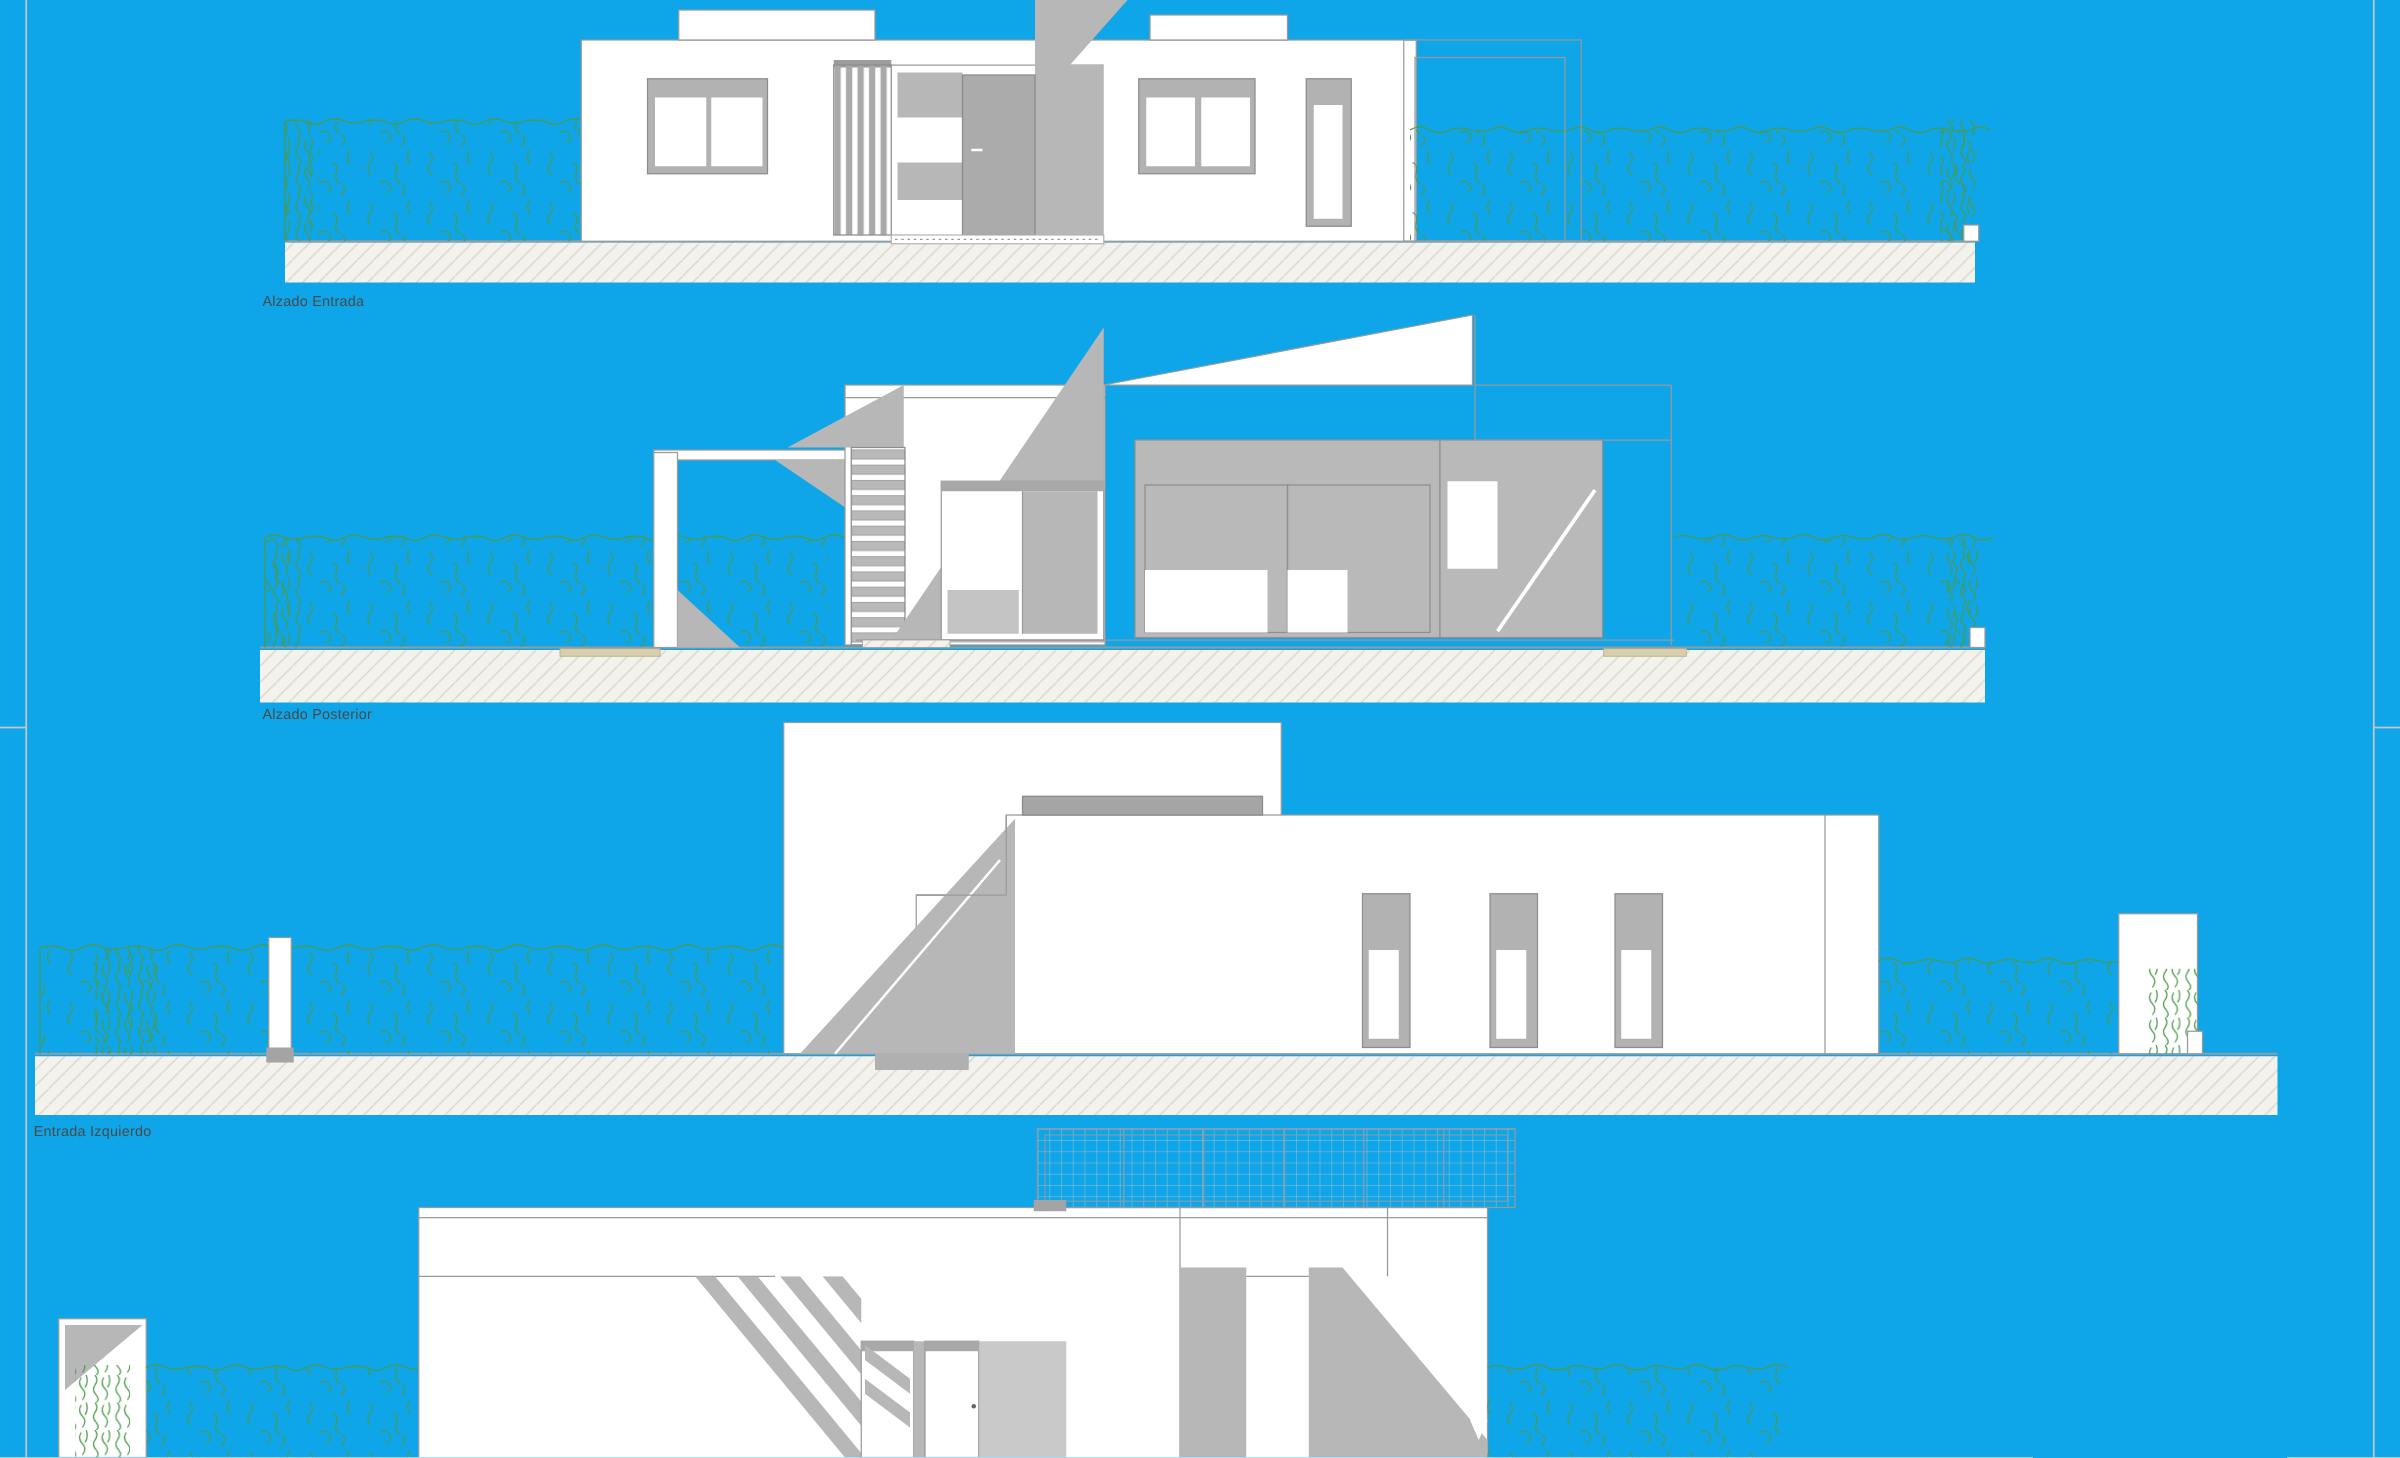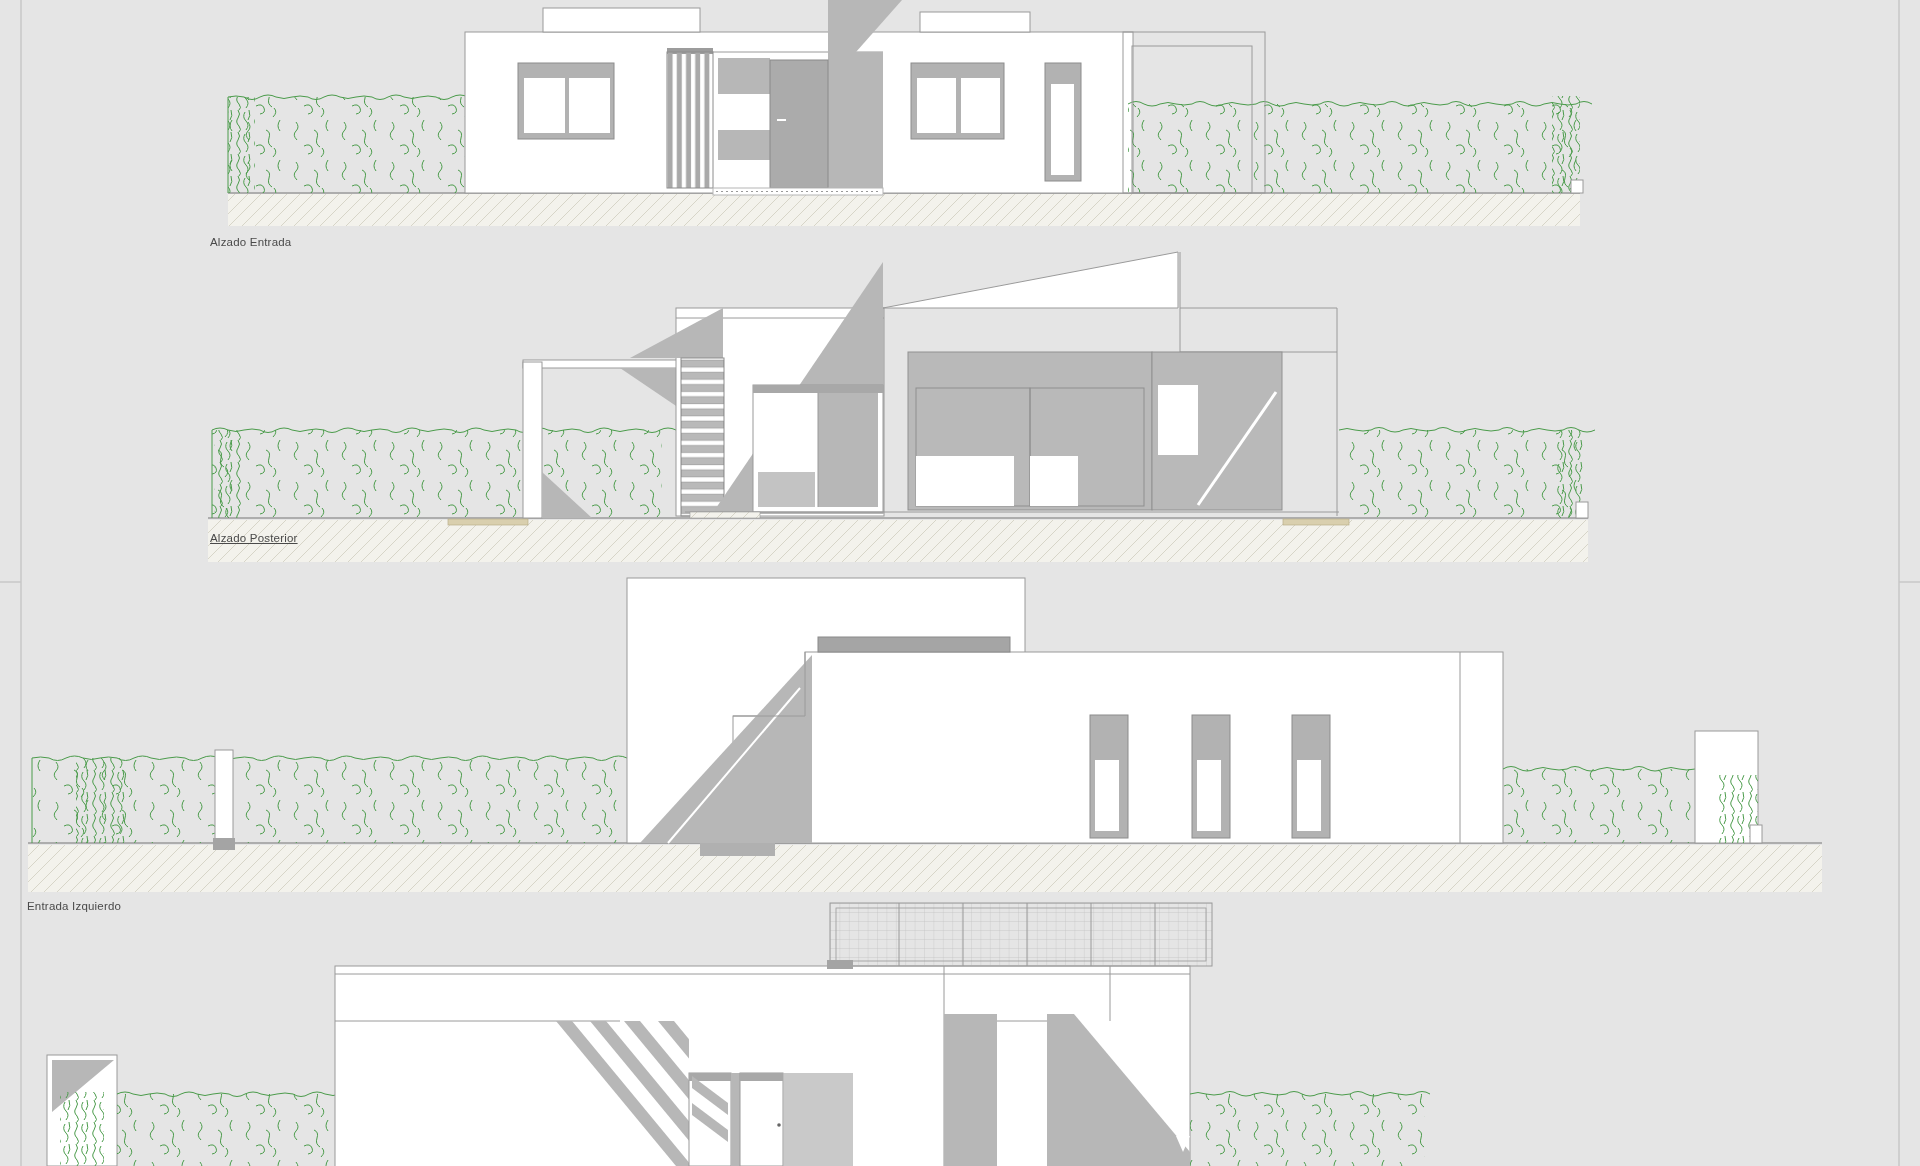--- a/index.html
+++ b/index.html
@@ -1,21 +1,21 @@
 <!DOCTYPE html>
 <html style="--line: #9a9a9a; --line-light: #c6c6c6; --shadow: #b7b7b7; --shadow-dark: #a4a4a4; --frame: #b2b2b2; --veg: #4a9b4a; --hatch-bg: #f3f2ec; --hatch-line: #d7d5c8; --border: #c6c6c6; --label: #4a4a4a;"><head>
 <meta charset="utf-8">
 <style>
   :root{
     --line:#9a9a9a; --line-light:#c6c6c6; --shadow:#b7b7b7; --shadow-dark:#a4a4a4;
     --frame:#b2b2b2; --veg:#4a9b4a; --hatch-bg:#f3f2ec; --hatch-line:#d7d5c8;
     --border:#c6c6c6; --label:#4a4a4a;
   }
   html,body{margin:0;padding:0;background:#fff;}
-  #sheet{position:relative;width:1920px;height:1166px;background:#e5e5e5;overflow:hidden;
+  #sheet{position:relative;width:1920px;height:1166px;background:#0ea5e9;overflow:hidden;
          font-family:"Liberation Sans", sans-serif;}
   svg{position:absolute;left:0;top:0;}
   .wall{fill:#ffffff;stroke:var(--line);stroke-width:1;}
   .ln{stroke:var(--line);stroke-width:1;fill:none;}
   .ln2{stroke:var(--line);stroke-width:1.6;fill:none;}
   .lnl{stroke:var(--line-light);stroke-width:1.4;fill:none;}
   .sh{fill:var(--shadow);stroke:none;}
   .shd{fill:var(--shadow-dark);stroke:none;}
   .fr{fill:var(--frame);stroke:#8c8c8c;stroke-width:1;}
   .whitecut{fill:#ffffff;stroke:none;}
@@ -268,15 +268,15 @@
       <line class="ln" x1="1155" y1="903" x2="1155" y2="966"></line>
       <rect class="shd" x="827" y="960" width="26" height="9"></rect>
     </g>
 
     <rect x="1190" y="1094" width="235" height="72" fill="url(#hedgepat)"></rect>
     <path class="veg" d="M1190,1094 q8,-3 16,0 q8,2 16,0 q8,-5 16,0 q8,4 16,0 q8,-3 16,0 q8,2 16,0 q8,-5 16,0 q8,4 16,0 q8,-3 16,0 q8,2 16,0 q8,-5 16,0 q8,4 16,0 q8,-3 16,0 q8,2 16,0 q8,-5 16,0"></path>
   </g>
 </svg>
 
 <div class="elevation-label" style="left:210px;top:236px;">Alzado Entrada</div>
-<div class="elevation-label" style="left:210px;top:532px;text-decoration:underline;">Alzado Posterior</div>
+<div class="elevation-label" style="left:210px;top:566px;">Alzado Posterior</div>
 <div class="elevation-label" style="left:27px;top:900px;">Entrada Izquierdo</div>
 </div>
 
 </body></html>

